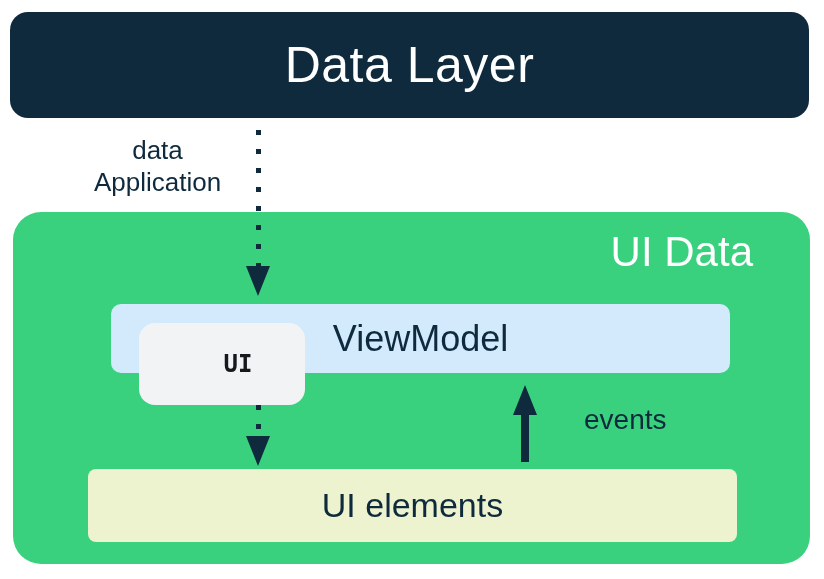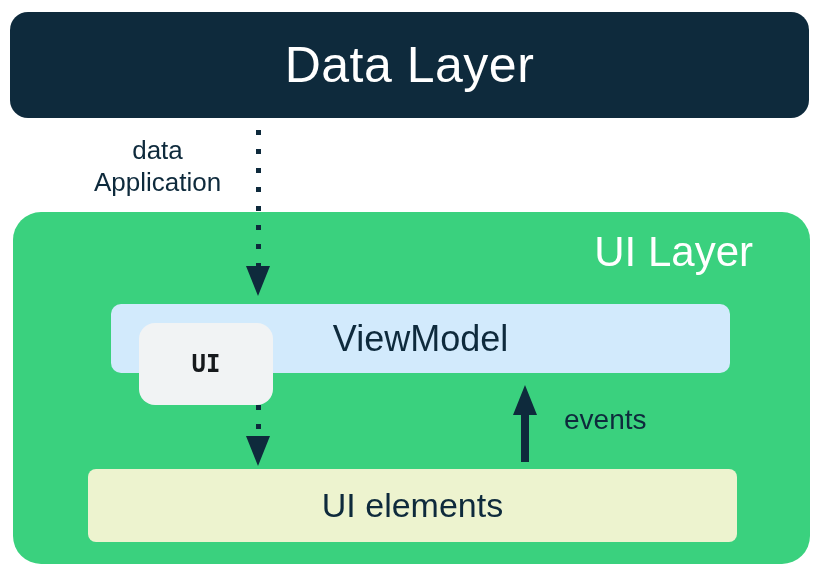--- a/index.html
+++ b/index.html
@@ -54,20 +54,21 @@
     font-size: 36px;
   }
   .ui-state-chip {
     position: absolute;
     left: 139px; top: 323px;
     width: 134px; height: 82px;
     background: var(--chip-bg, #f1f3f4);
     border-radius: 16px;
     display: flex; flex-direction: column; align-items: center; justify-content: center;
     z-index: 4;
+    padding-left: 32px;
   }
   .ui-state-chip span {
     font-family: "DejaVu Sans Mono", "Liberation Mono", monospace;
     font-weight: bold;
     font-size: 24px;
     line-height: 35px;
     color: var(--chip-text, #16191c);
   }
   .ui-elements-box {
     position: absolute;
@@ -88,21 +89,21 @@
     position: absolute;
     left: 70px; top: 134px;
     width: 175px;
     text-align: center;
     color: var(--navy, #0e2a3c);
     font-size: 26px;
     line-height: 32px;
   }
   .events-label {
     position: absolute;
-    left: 564px; top: 404px;
+    left: 584px; top: 404px;
     color: var(--navy, #0e2a3c);
     font-size: 28px;
     z-index: 3;
   }
   
   .dotted-line {
     position: absolute;
     width: 5px;
     background: repeating-linear-gradient(
       to bottom,
@@ -149,21 +150,21 @@
 
   <div class="app-data-label">
     <span style="display:block">data</span>
     <span style="display:block">Application</span>
   </div>
 
   <div class="dotted-line dotted-seg-1"></div>
   <div class="arrowhead-down arrowhead-seg-1"></div>
 
   <div class="ui-layer-box"></div>
-  <div class="ui-layer-label">UI Layer</div>
+  <div class="ui-layer-label">UI Data</div>
 
   <div class="viewmodel-box">
     <span class="viewmodel-label">ViewModel</span>
   </div>
 
   <div class="ui-state-chip">
     <span>UI</span>
   </div>
 
   <div class="dotted-line dotted-seg-2"></div>

